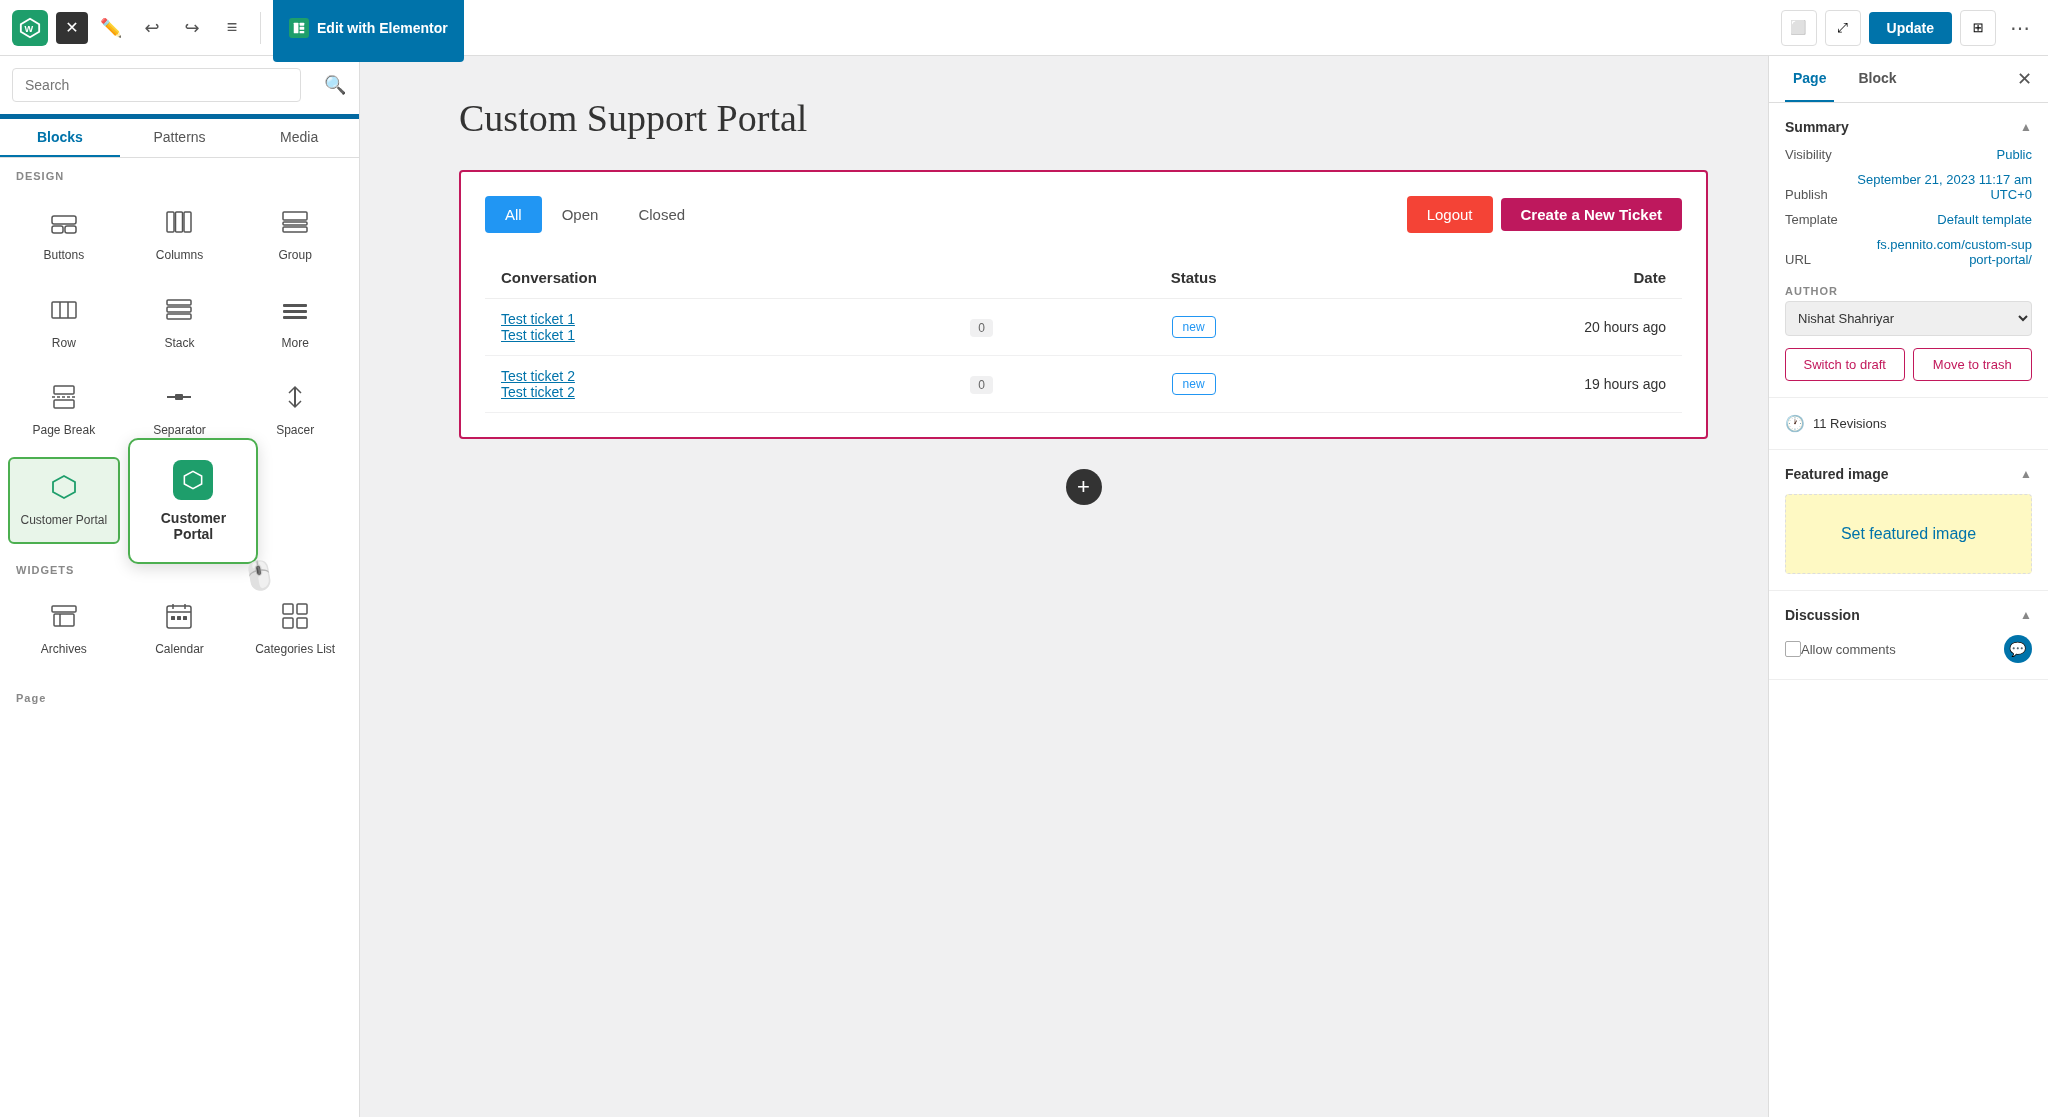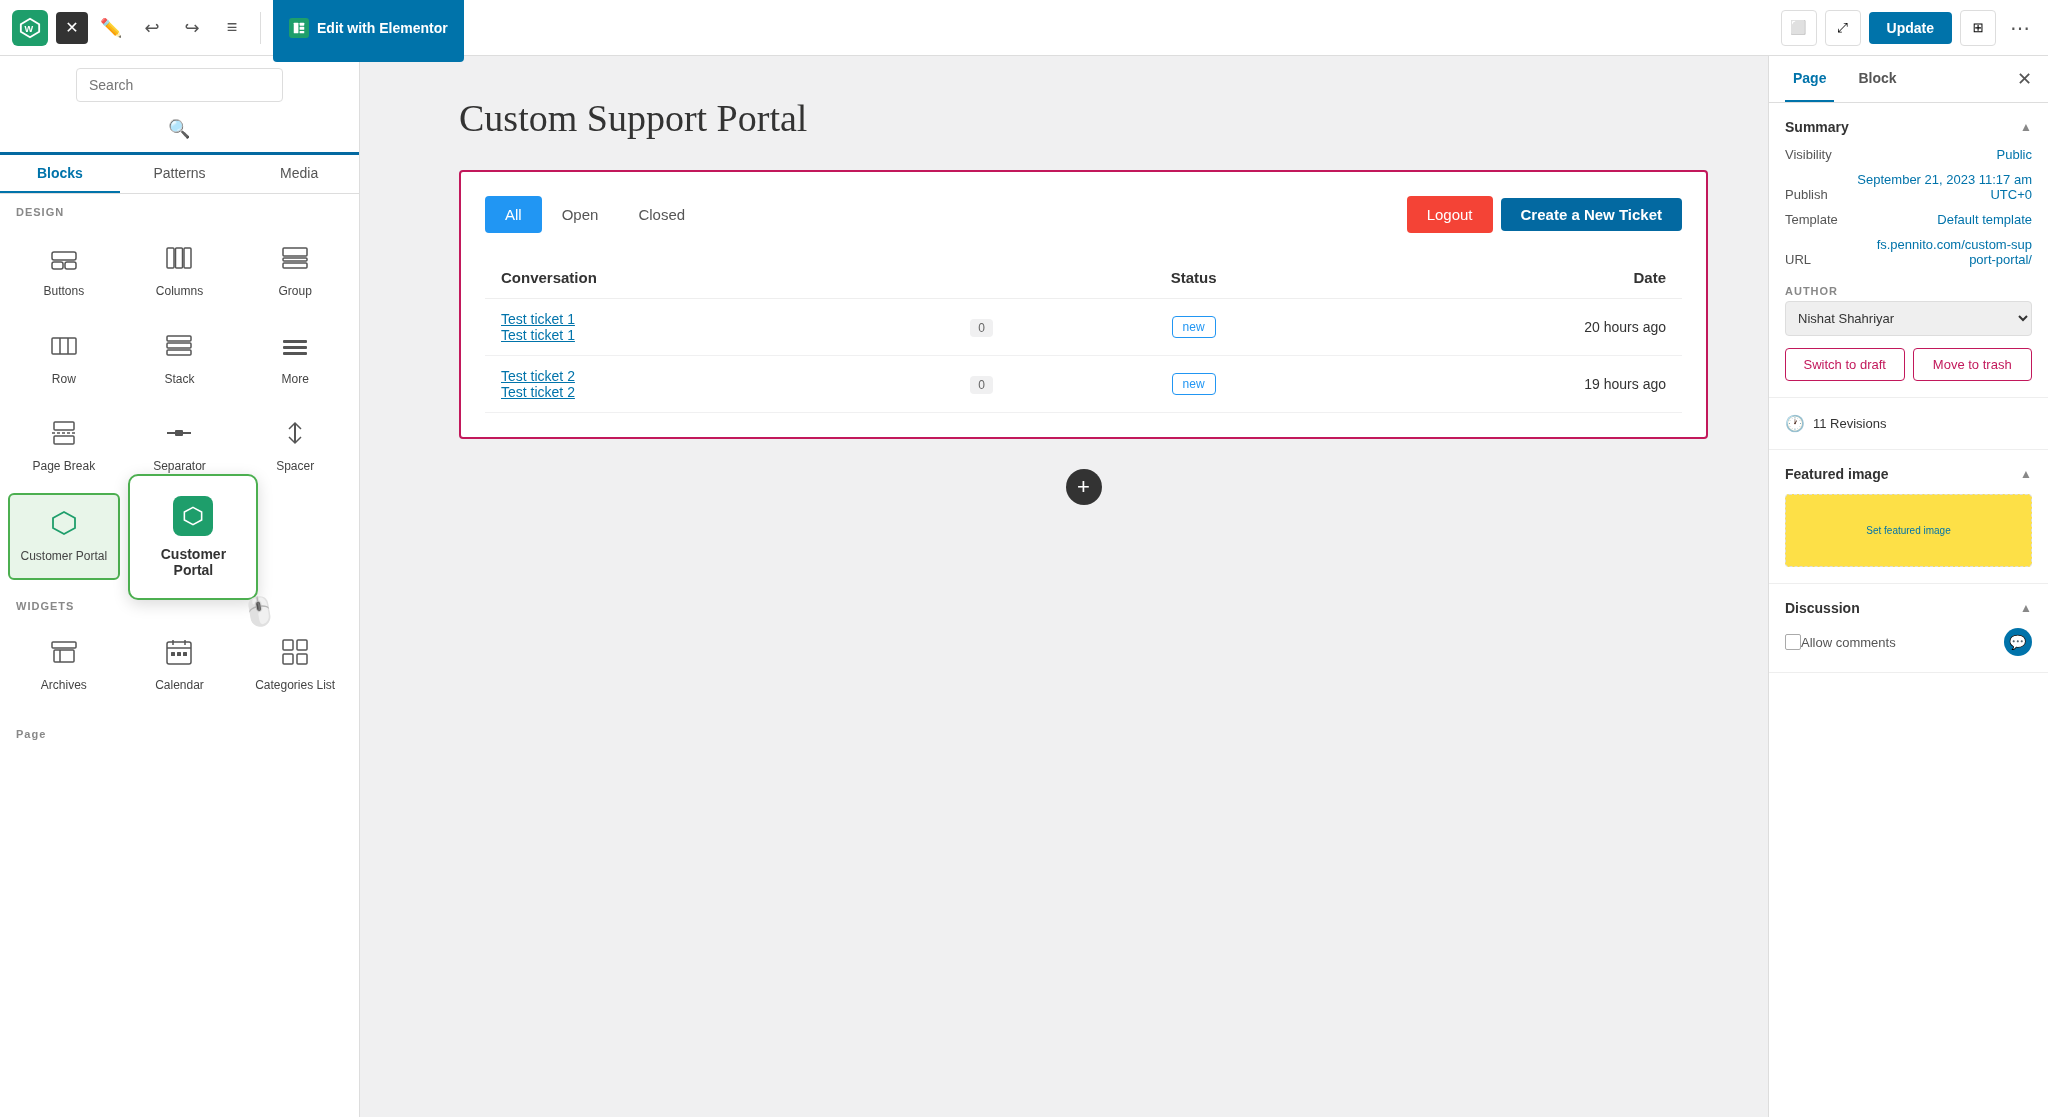--- a/index.html
+++ b/index.html
@@ -34,21 +34,21 @@
 
     
     .main-layout {
       display: flex; position: fixed; top: 56px; bottom: 0; left: 0; right: 0;
     }
 
     
     .left-sidebar {
       width: 360px; background: #fff; border-right: 1px solid #ddd; display: flex; flex-direction: column; overflow-y: auto;
     }
-    .search-area { padding: 12px; border-bottom: 3px solid #0369a1; display: flex; align-items: center; gap: 16px; flex-direction: column; }
+    .search-area { padding: 12px; border-bottom: 5px solid #0369a1; display: flex; align-items: center; gap: 24px; }
     .search-input {
       flex: 1; border: 1px solid #ddd; border-radius: 4px; padding: 8px 12px;
       font-size: 14px; color: #333; outline: none;
     }
     .search-btn { background: none; border: none; cursor: pointer; color: #555; font-size: 18px; }
 
     .tabs-row { display: flex; border-bottom: 1px solid #ddd; }
     .tab-item {
       flex: 1; text-align: center; padding: 10px; font-size: 14px; color: #555; cursor: pointer;
       border-bottom: 2px solid transparent;
@@ -89,21 +89,21 @@
       border: 2px solid #c2185b; border-radius: 4px; background: #fff; padding: 24px; margin-bottom: 30px;
     }
     .portal-tabs { display: flex; align-items: center; margin-bottom: 24px; gap: 0; }
     .portal-tab {
       padding: 10px 20px; border: none; background: transparent; cursor: pointer;
       font-size: 15px; color: #555; border-radius: 4px;
     }
     .portal-tab.active { background: #2196f3; color: #fff; }
     .portal-spacer { flex: 1; }
     .logout-btn { background: #f44336; color: #fff; border: none; border-radius: 4px; padding: 10px 20px; font-size: 15px; cursor: pointer; margin-right: 8px; }
-    .new-ticket-btn { background: #0369a1; color: #fff; border: none; border-radius: 4px; padding: 8px 20px; font-size: 15px; font-weight: 600; cursor: pointer; }
+    .new-ticket-btn { background: #be185d; color: #fff; border: none; border-radius: 4px; padding: 8px 20px; font-size: 15px; font-weight: 600; cursor: pointer; }
 
     .tickets-table { width: 100%; border-collapse: collapse; }
     .tickets-table th { font-size: 15px; font-weight: 600; color: #333; padding: 12px 16px; text-align: left; border-bottom: 1px solid #eee; }
     .tickets-table th:nth-child(2) { text-align: center; }
     .tickets-table th:nth-child(3) { text-align: center; }
     .tickets-table th:nth-child(4) { text-align: right; }
     .tickets-table td { padding: 12px 16px; border-bottom: 1px solid #f0f0f1; }
     .ticket-link { color: #0073aa; text-decoration: underline; font-size: 14px; cursor: pointer; display: block; }
     .badge-count { background: #f0f0f1; border-radius: 4px; padding: 2px 8px; font-size: 12px; color: #666; display: inline-block; }
     .badge-new { border: 1px solid #2196f3; border-radius: 4px; padding: 3px 10px; font-size: 12px; color: #2196f3; display: inline-block; }
@@ -142,22 +142,22 @@
     }
 
     .action-btns { display: flex; gap: 8px; margin-top: 12px; }
     .draft-btn { flex: 1; border: 1px solid #c2185b; color: #c2185b; background: #fff; border-radius: 4px; padding: 8px; font-size: 13px; cursor: pointer; }
     .trash-btn { flex: 1; border: 1px solid #c2185b; color: #c2185b; background: #fff; border-radius: 4px; padding: 8px; font-size: 13px; cursor: pointer; }
 
     .revisions-row { display: flex; align-items: center; gap: 8px; font-size: 13px; color: #333; }
     .revisions-row .rev-icon { font-size: 16px; color: #555; }
 
     .featured-image-area {
-      background: #fde047; border: 1px dashed #ddd; border-radius: 4px; padding: 30px 16px;
-      text-align: center; color: #0073aa; font-size: 10px; cursor: pointer; margin-top: 8px;
+      background: #fef9c3; border: 1px dashed #ddd; border-radius: 4px; padding: 30px 16px;
+      text-align: center; color: #0073aa; font-size: 16px; cursor: pointer; margin-top: 8px;
     }
 
     .discussion-row { display: flex; align-items: center; justify-content: space-between; }
     .discussion-label { font-size: 13px; color: #555; display: flex; align-items: center; gap: 0; }
     .checkbox { width: 16px; height: 16px; border: 1px solid #aaa; border-radius: 2px; display: inline-flex; align-items: center; justify-content: center; cursor: pointer; }
     .chat-icon { width: 28px; height: 28px; background: #0073aa; border-radius: 50%; display: flex; align-items: center; justify-content: center; color: #fff; font-size: 14px; }
 
     td.center-cell { text-align: center; }
   </style>
 </head>

